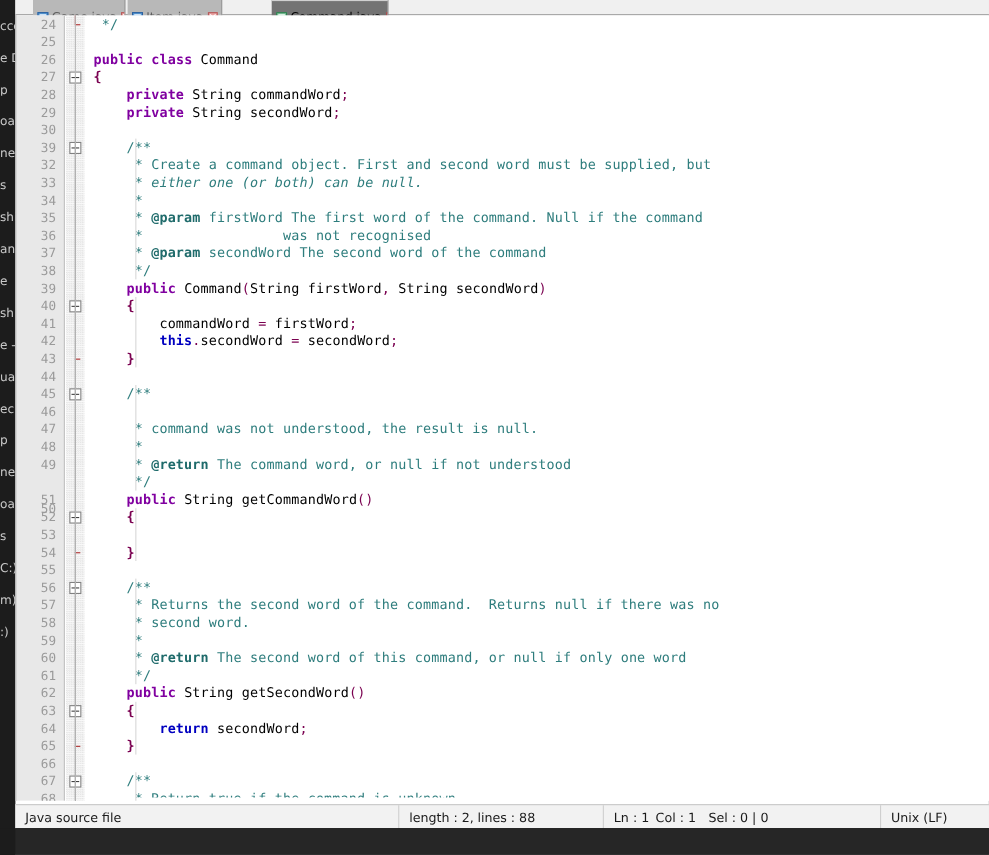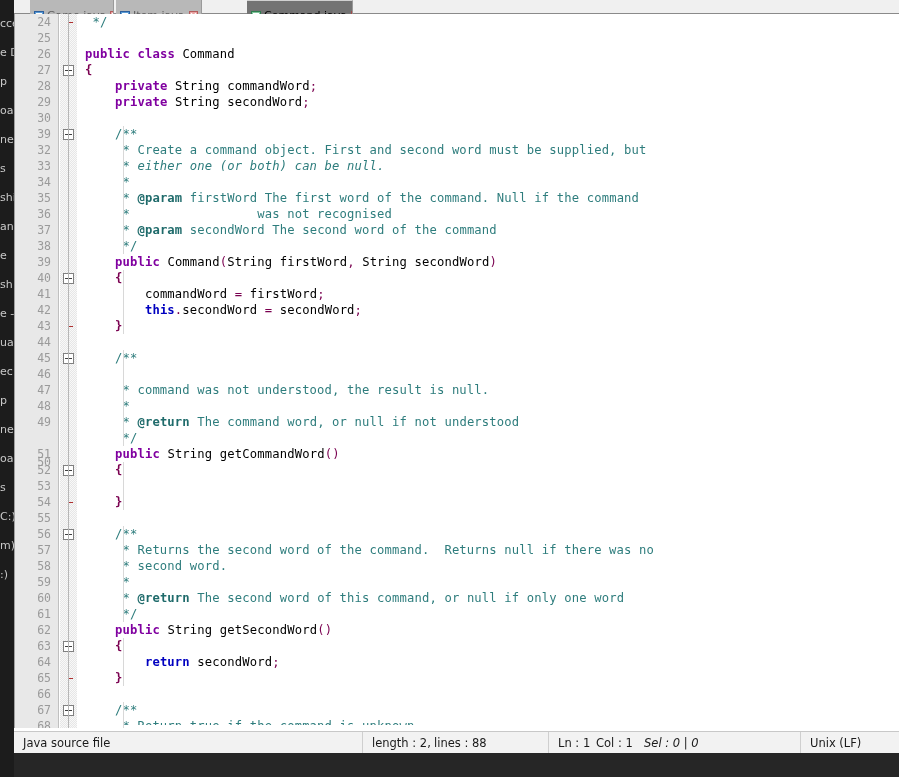--- a/index.html
+++ b/index.html
@@ -260,21 +260,21 @@
     padding-left: 9px;
     white-space: nowrap;
     overflow: hidden;
   }
   .sb-sep { border-left: 1px solid #cfcfcf; }
   #sb-type { width: 348px; }
   #sb-len  { width: 68px; }
   #sb-lines{ width: 118px; padding-left: 4px; }
   #sb-ln   { width: 44px; }
   #sb-col  { width: 48px; padding-left: 4px; }
-  #sb-sel  { width: 160px; padding-left: 4px; font-style: italic; }
+  #sb-sel  { width: 160px; padding-left: 4px; }
   #sb-eol  { width: 95px; }
 
   
   #bottomfill {
     position: absolute;
     left: 0; top: 753px;
     width: 899px; height: 24px;
     background: #1c1c1c;
   }
   #bottomfill .seg {

